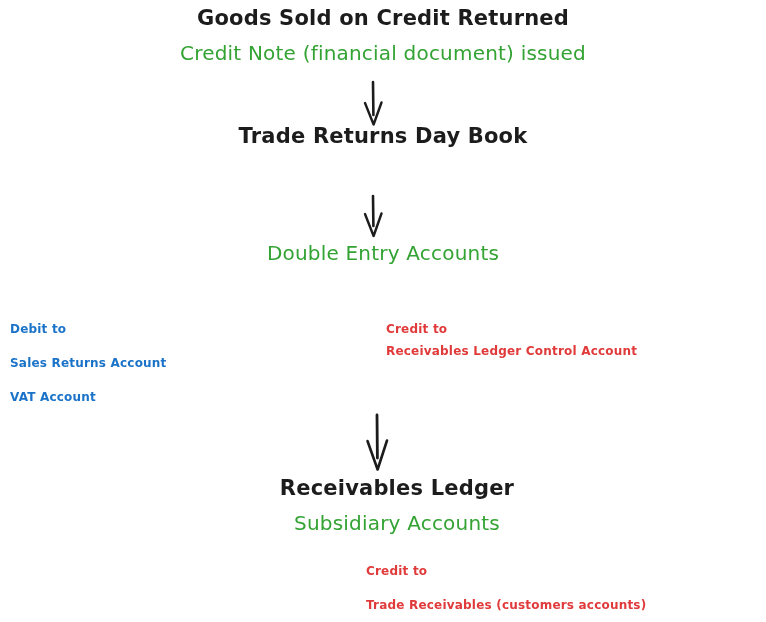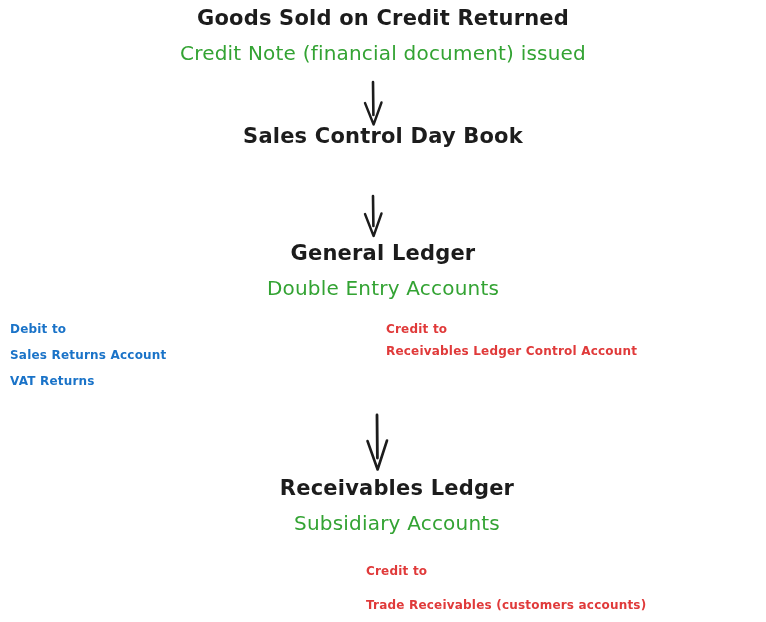--- a/index.html
+++ b/index.html
@@ -64,21 +64,21 @@
   #node-daybook .line:nth-child(2) { margin-top: 14px; }
 
   #node-gl          { left: 0;    top: 243px; width: 766px; }
   #node-gl .line:nth-child(2) { margin-top: 14px; }
 
   #node-rl          { left: 14px;    top: 478px; width: 766px; }
   #node-rl .line:nth-child(2) { margin-top: 14px; }
 
   
   #block-debit      { left: 10px;  top: 322px; }
-  #block-debit .line + .line { margin-top: 12px; }
+  #block-debit .line + .line { margin-top: 20px; }
 
   #block-credit-rlca { left: 386px; top: 322px; }
   #block-credit-rlca .line + .line { margin-top: 8px; }
 
   #block-credit-tr  { left: 366px; top: 564px; }
   #block-credit-tr .line + .line { margin-top: 20px; }
 
   
   #arrows {
     position: absolute;
@@ -109,37 +109,36 @@
       <path d="M367.5,441 L377.6,469.5 L387,440.5" stroke="#1c1c1c" stroke-width="2.6" stroke-linecap="round" stroke-linejoin="round" fill="none"></path>
     </g>
   </svg>
 
   <div class="node" id="node-origin">
     <span class="line handwrite fs-title t-black">Goods Sold on Credit Returned</span>
     <span class="line handwrite-green fs-sub t-green">Credit Note (financial document) issued</span>
   </div>
 
   <div class="node" id="node-daybook">
-    <span class="line handwrite fs-title t-black">Sales Control Day Book</span>
+    <span class="line handwrite fs-title t-black">Trade Returns Day Book</span>
   </div>
 
   <div class="node" id="node-gl">
-    <span class="line handwrite fs-title t-black">General Ledger</span>
     <span class="line handwrite-green fs-sub t-green">Double Entry Accounts</span>
   </div>
 
   <div class="node" id="node-rl">
     <span class="line handwrite fs-title t-black">Receivables Ledger</span>
     <span class="line handwrite-green fs-sub t-green">Subsidiary Accounts</span>
   </div>
 
   <div class="side-block" id="block-debit">
     <span class="line handwrite fs-side t-blue">Debit to</span>
     <span class="line handwrite fs-side t-blue">Sales Returns Account</span>
-    <span class="line handwrite fs-side t-blue">VAT Returns</span>
+    <span class="line handwrite fs-side t-blue">VAT Account</span>
   </div>
 
   <div class="side-block" id="block-credit-rlca">
     <span class="line handwrite fs-side t-red">Credit to</span>
     <span class="line handwrite fs-side t-red">Receivables Ledger Control Account</span>
   </div>
 
   <div class="side-block" id="block-credit-tr">
     <span class="line handwrite fs-side t-red">Credit to</span>
     <span class="line handwrite fs-side t-red">Trade Receivables (customers accounts)</span>

